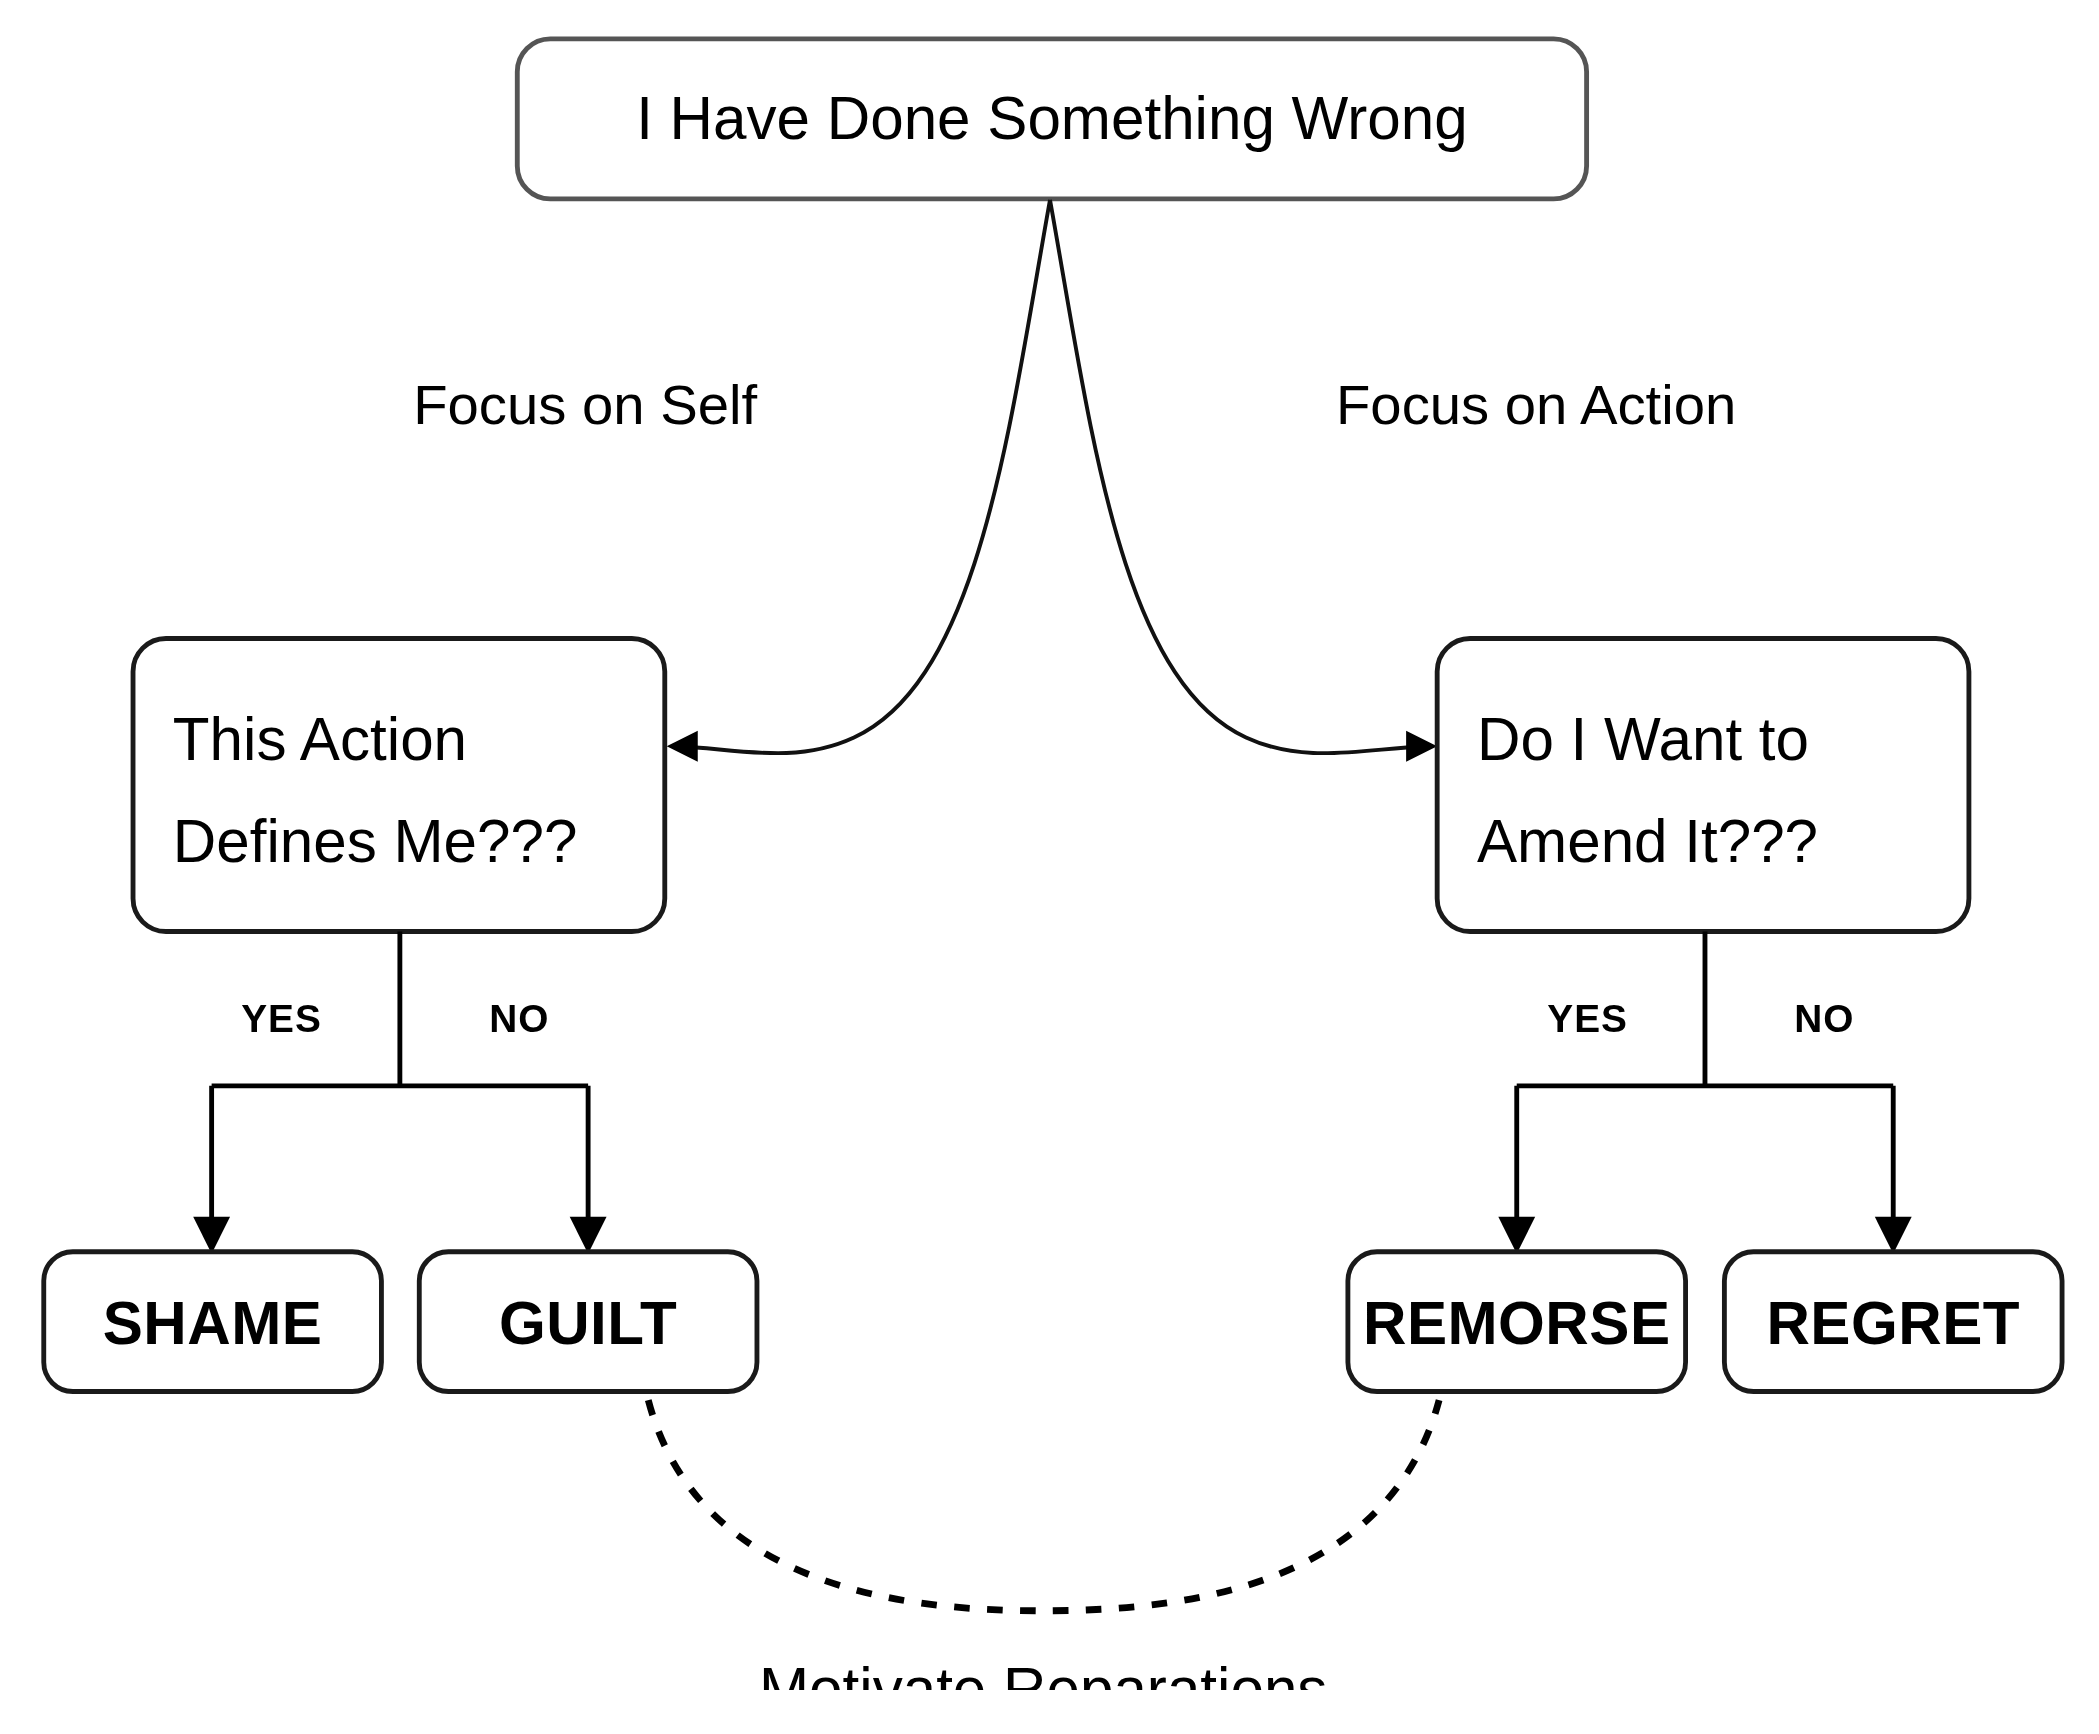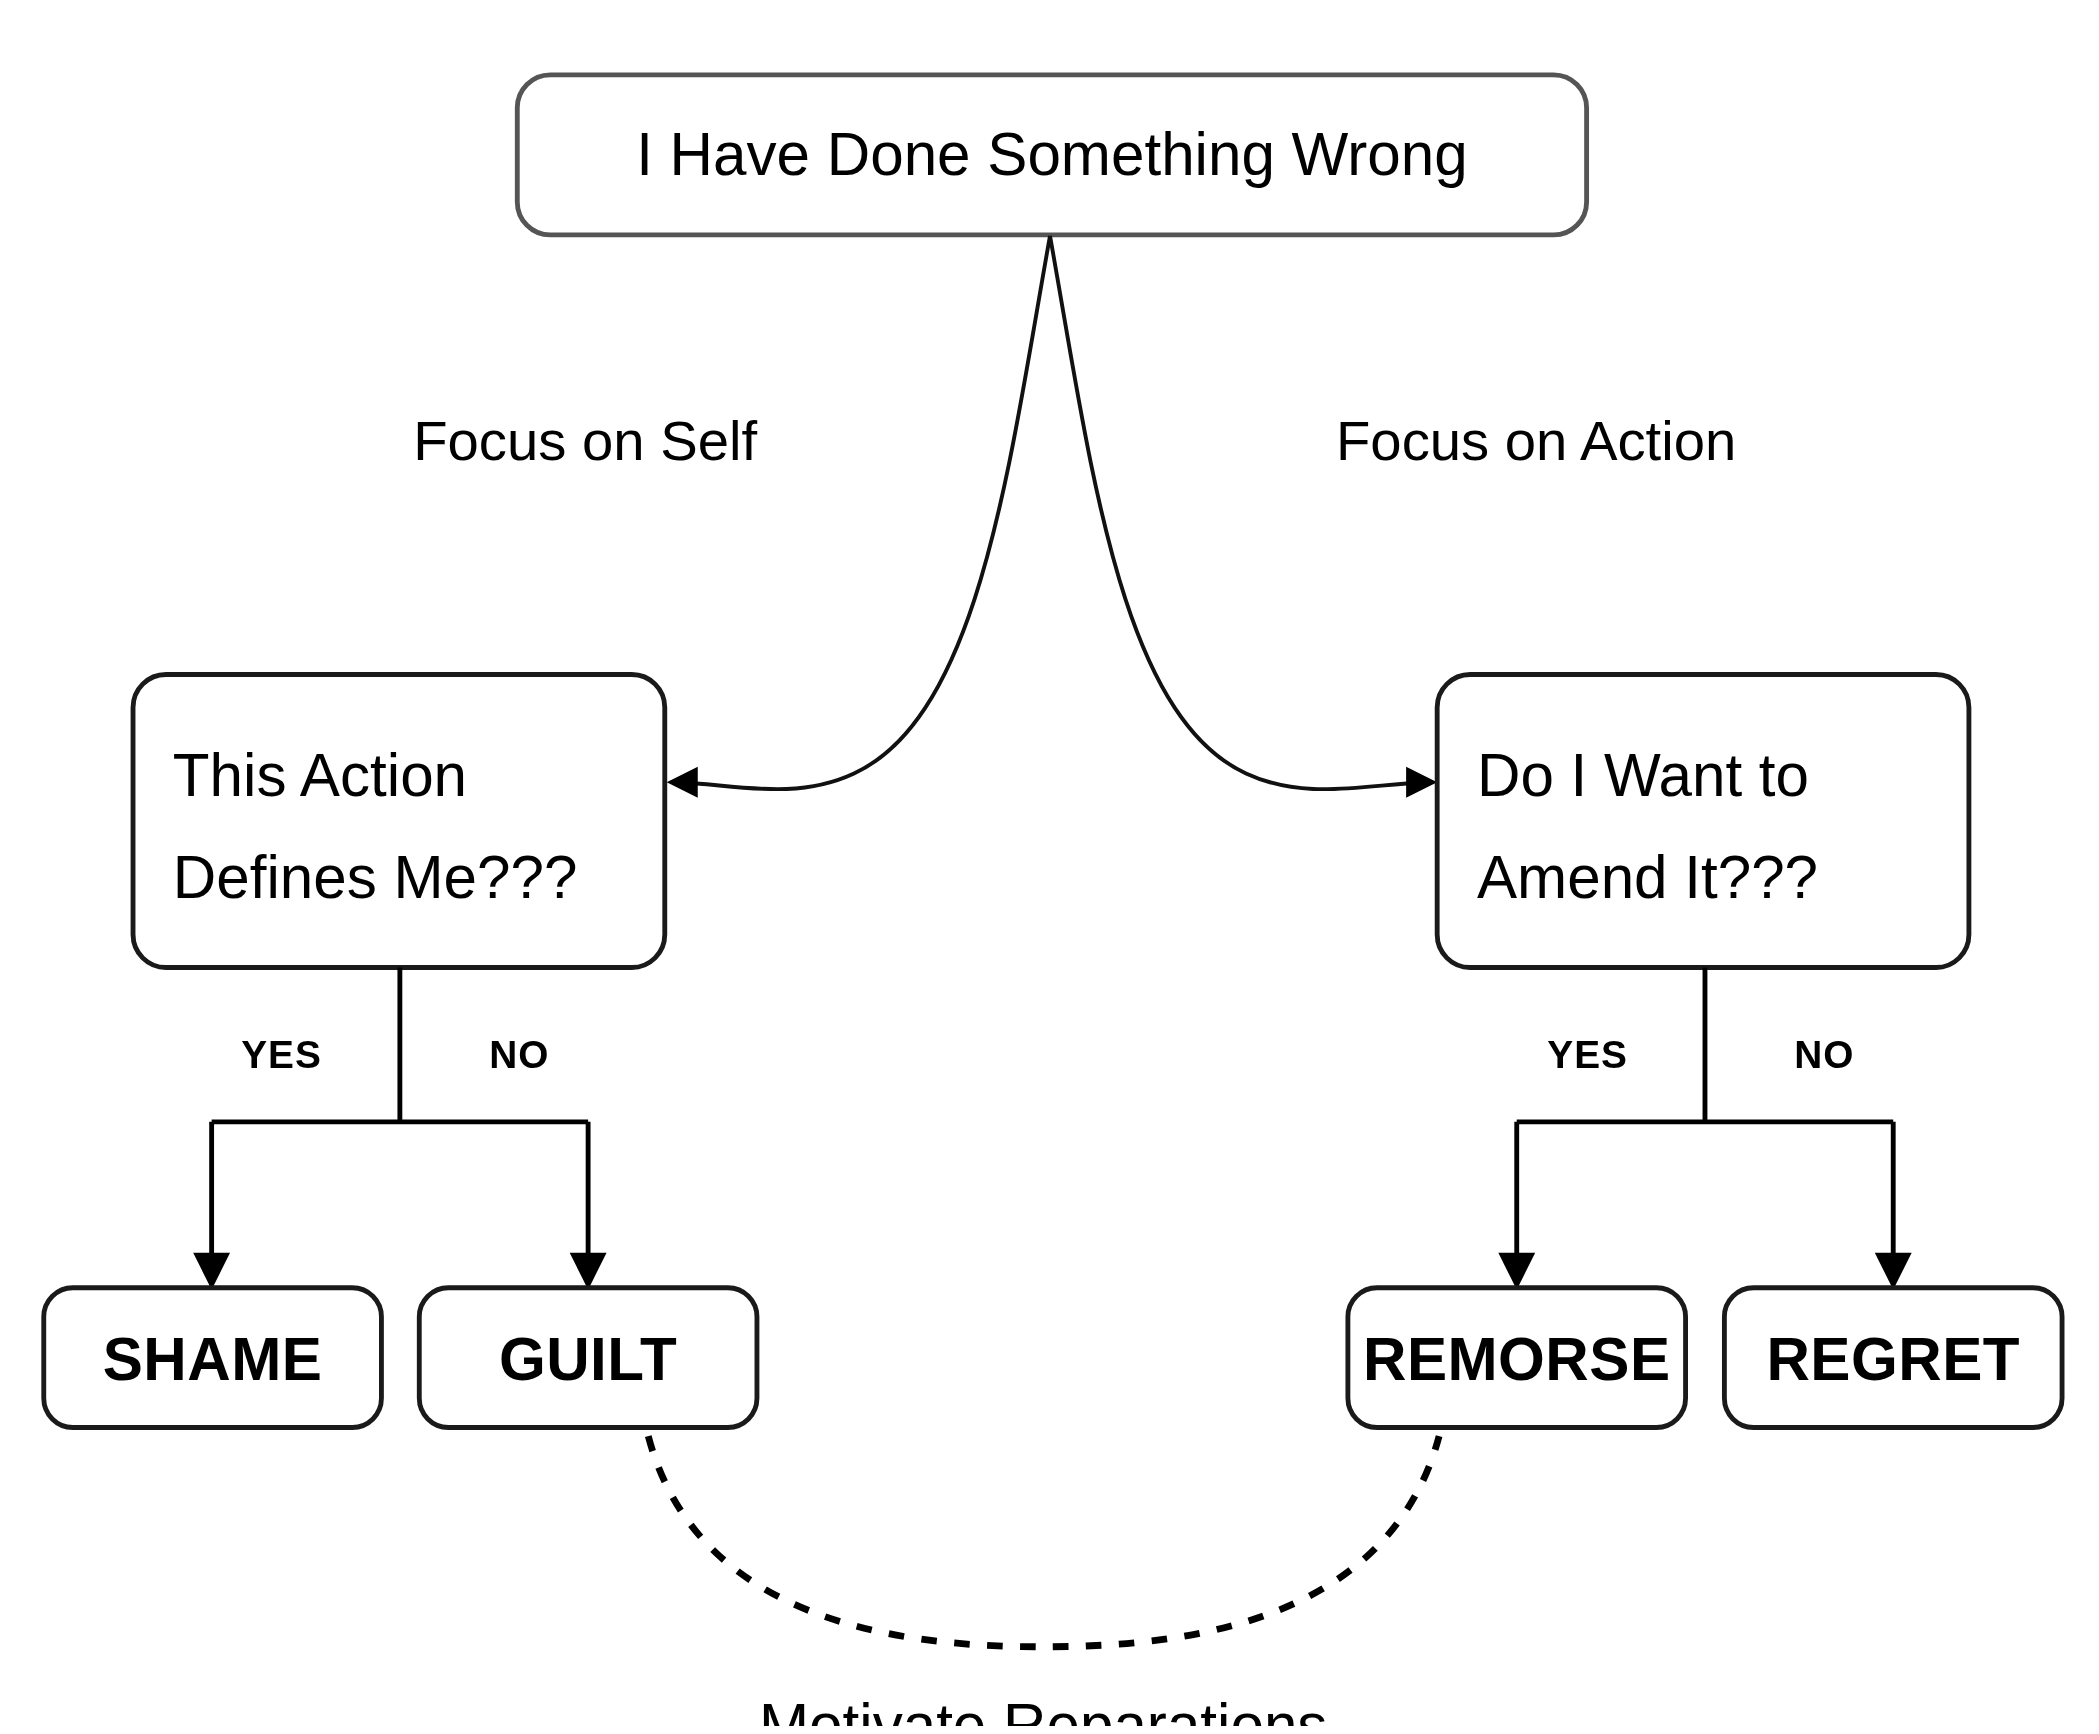--- a/index.html
+++ b/index.html
@@ -9,21 +9,20 @@
   }
   body {
     font-family: "Liberation Sans", sans-serif;
   }
   #diagram-root {
     position: relative;
     width: 2100px;
     height: 1690px;
     background: #ffffff;
     overflow: hidden;
-    margin-top: 36px;
   }
   svg#flow {
     display: block;
     width: 2100px;
     height: 1734px;
   }
   .node-box {
     fill: #ffffff;
     stroke: #1a1a1a;
     stroke-width: 5;

